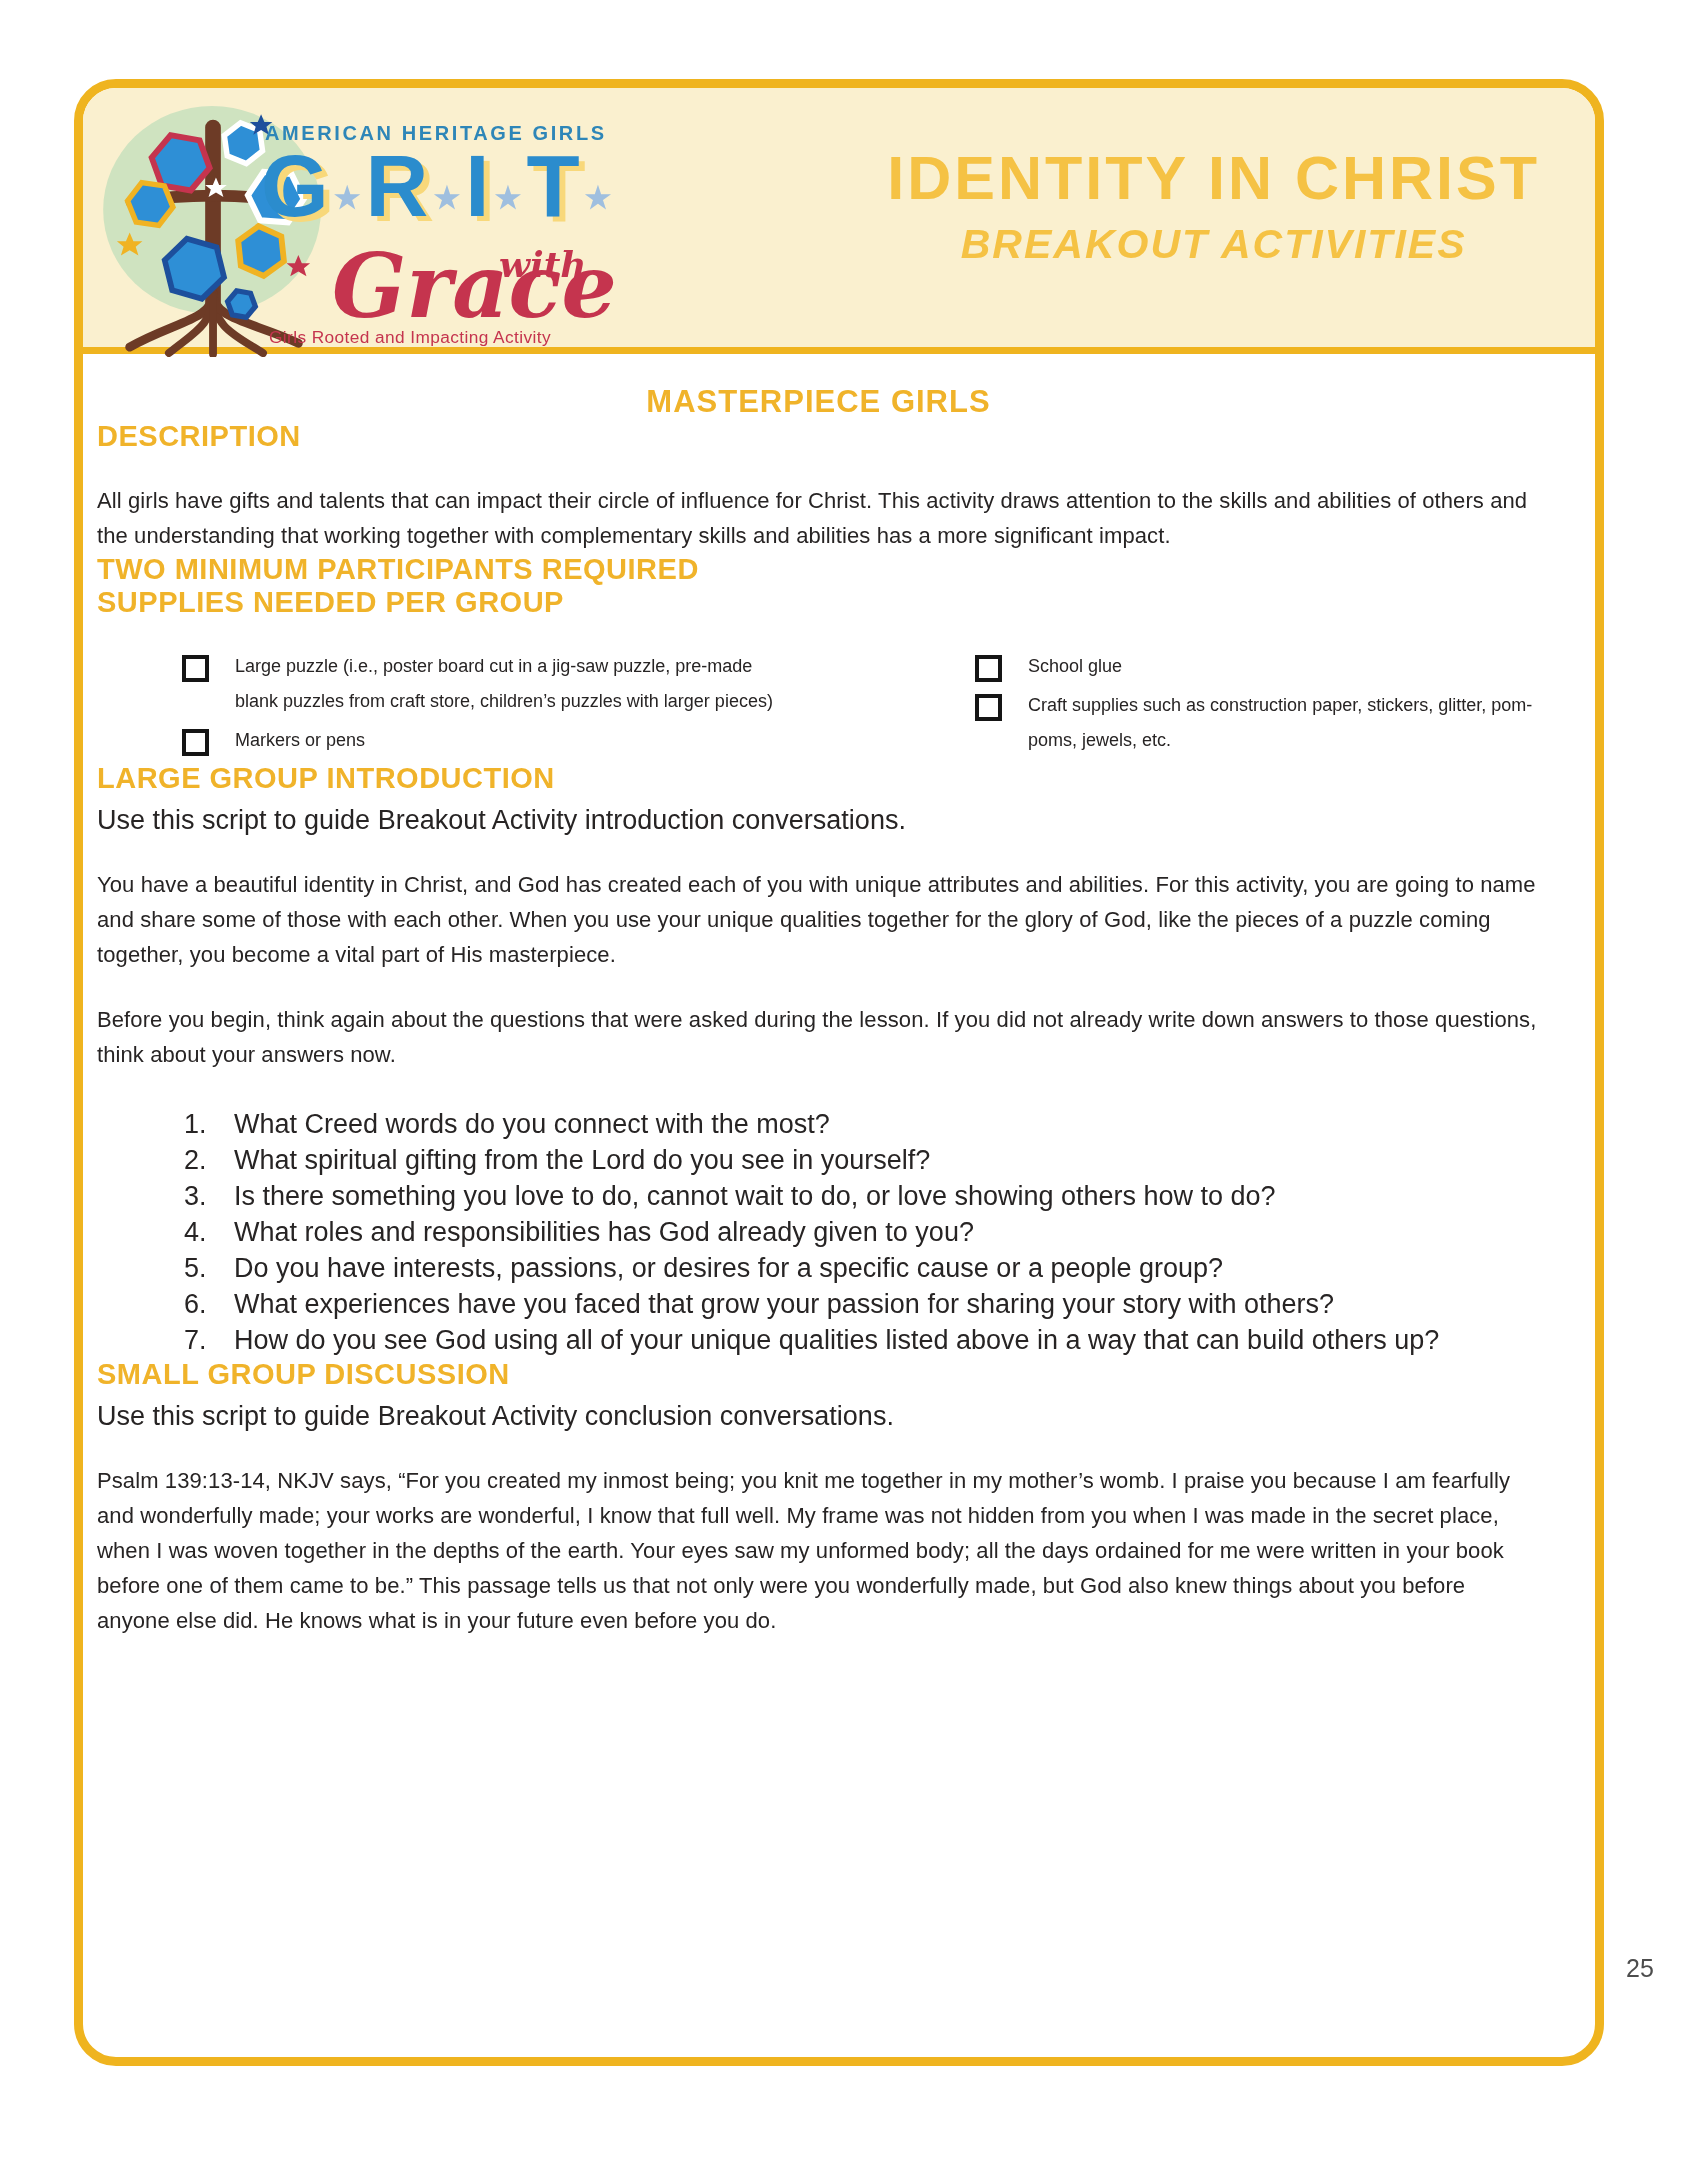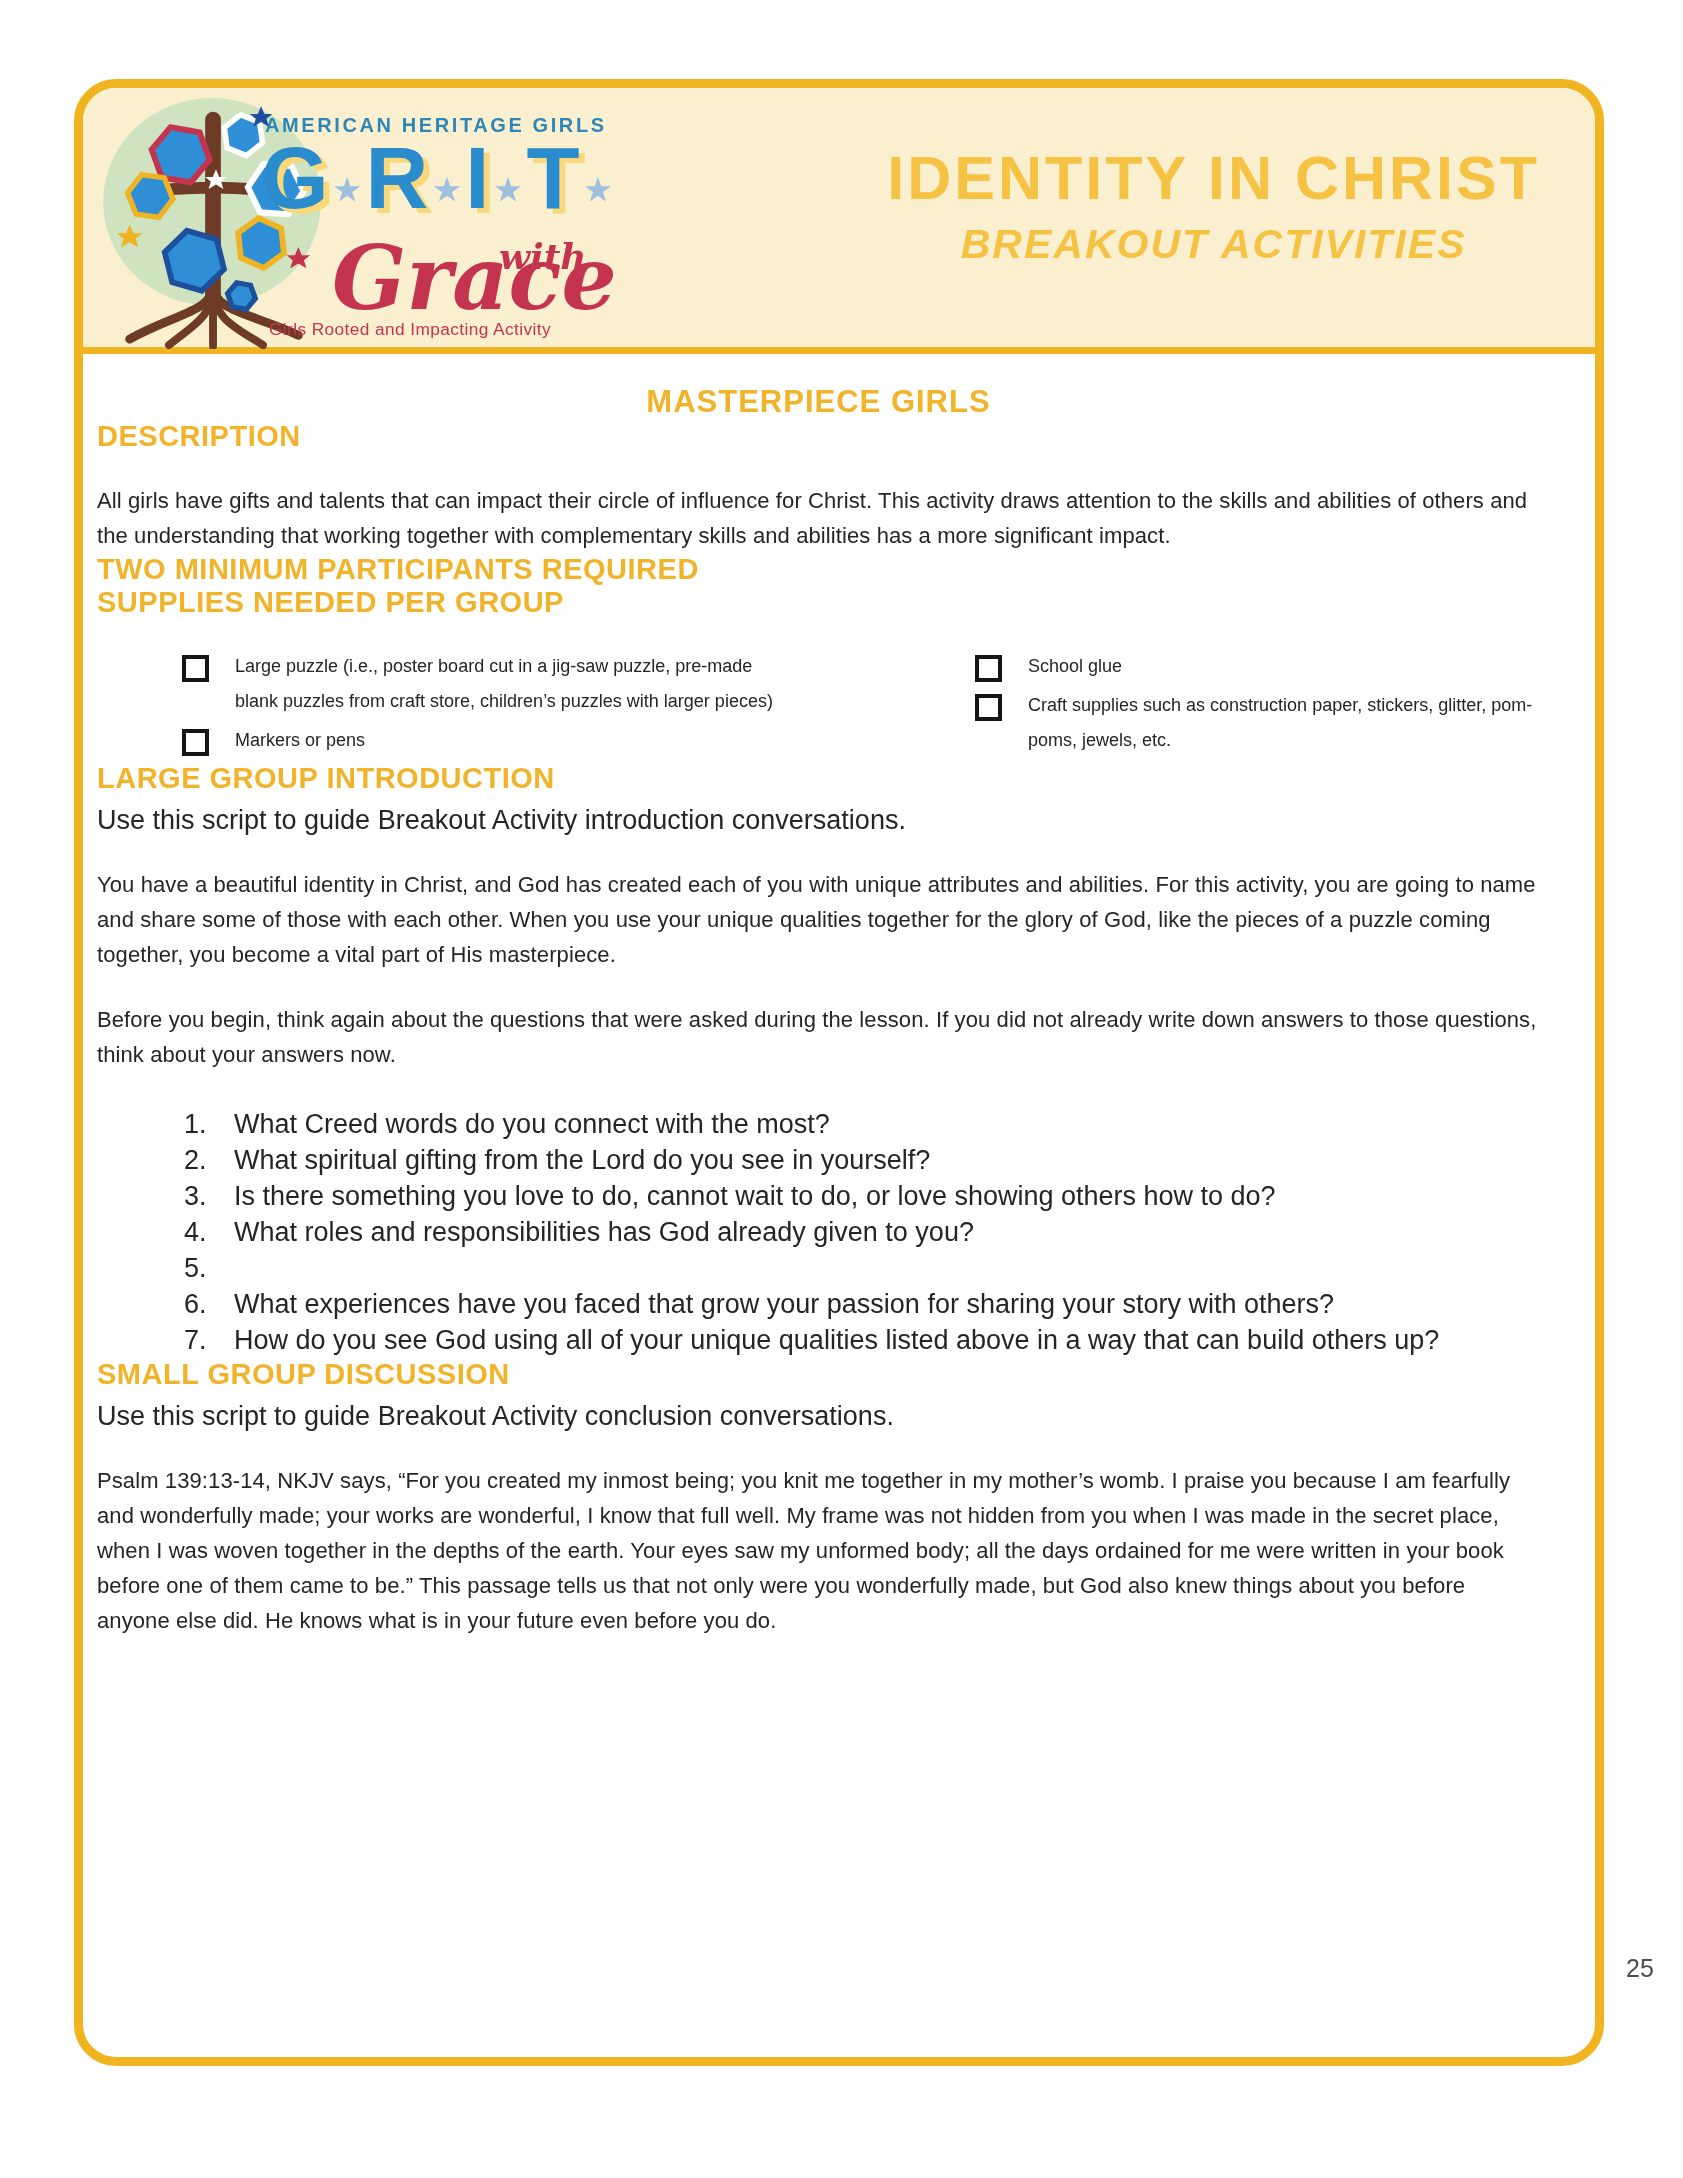--- a/index.html
+++ b/index.html
@@ -10,21 +10,21 @@
   .sheet{
     position:absolute;left:74px;top:79px;width:1530px;height:1987px;
     box-sizing:border-box;border:9px solid #EFB41F;border-radius:42px;
     background:#ffffff;overflow:hidden;
   }
   
   .hdr{
     height:259px;background:#FAF0CF;border-bottom:7px solid #EFB41F;
     position:relative;
   }
-  .logo{position:absolute;left:0;top:0;width:594px;height:100%;}
+  .logo{position:absolute;left:0;top:8px;width:594px;height:100%;}
   .logo-tree{position:absolute;left:12px;top:6px;width:238px;height:255px;}
   .logo-org{
     position:absolute;left:182px;top:26px;font-size:20px;font-weight:bold;
     letter-spacing:2.6px;color:#2E86B8;white-space:nowrap;
   }
   .logo-grit{
     position:absolute;left:178px;top:40px;font-size:87px;font-weight:800;
     color:#2B8CCD;letter-spacing:2px;text-shadow:6px 5px 0 #F8D87A;white-space:nowrap;
   }
   .logo-grit .star{
@@ -194,20 +194,21 @@
       <li>
         <span class="qnum">3.</span>
         <span class="qtext">Is there something you love to do, cannot wait to do, or love showing others how to do?</span>
       </li>
       <li>
         <span class="qnum">4.</span>
         <span class="qtext">What roles and responsibilities has God already given to you?</span>
       </li>
       <li>
         <span class="qnum">5.</span>
+        <span class="qtext">Do you have interests, passions, or desires for a specific cause or a people group?</span>
       </li>
       <li>
         <span class="qnum">6.</span>
         <span class="qtext">What experiences have you faced that grow your passion for sharing your story with others?</span>
       </li>
       <li>
         <span class="qnum">7.</span>
         <span class="qtext">How do you see God using all of your unique qualities listed above in a way that can build others up?</span>
       </li>
     </ol>

